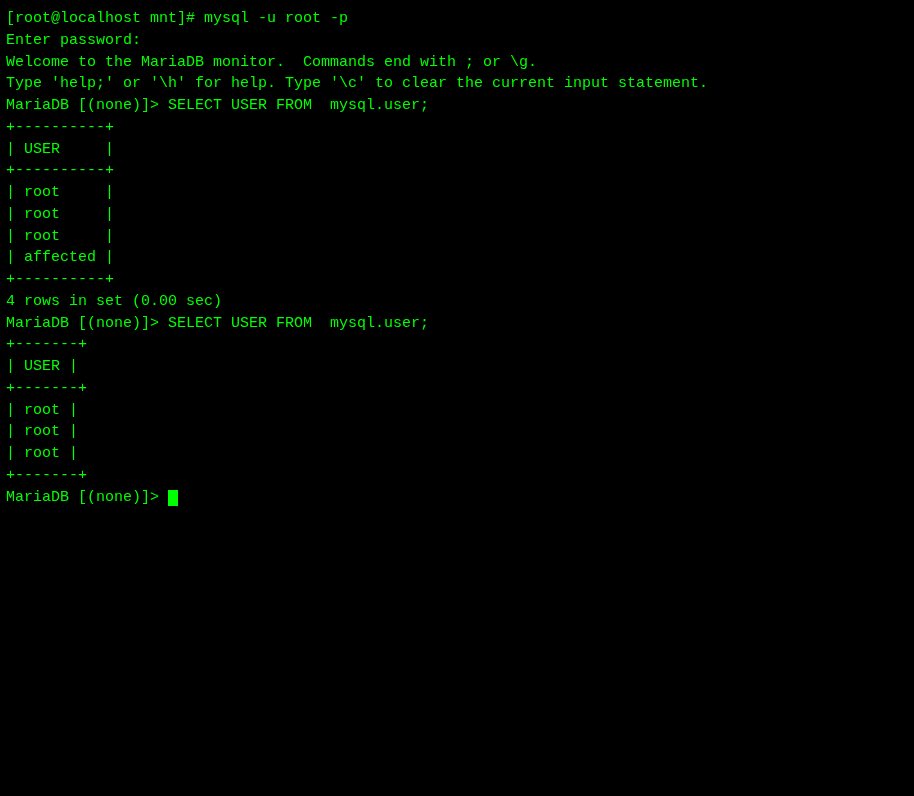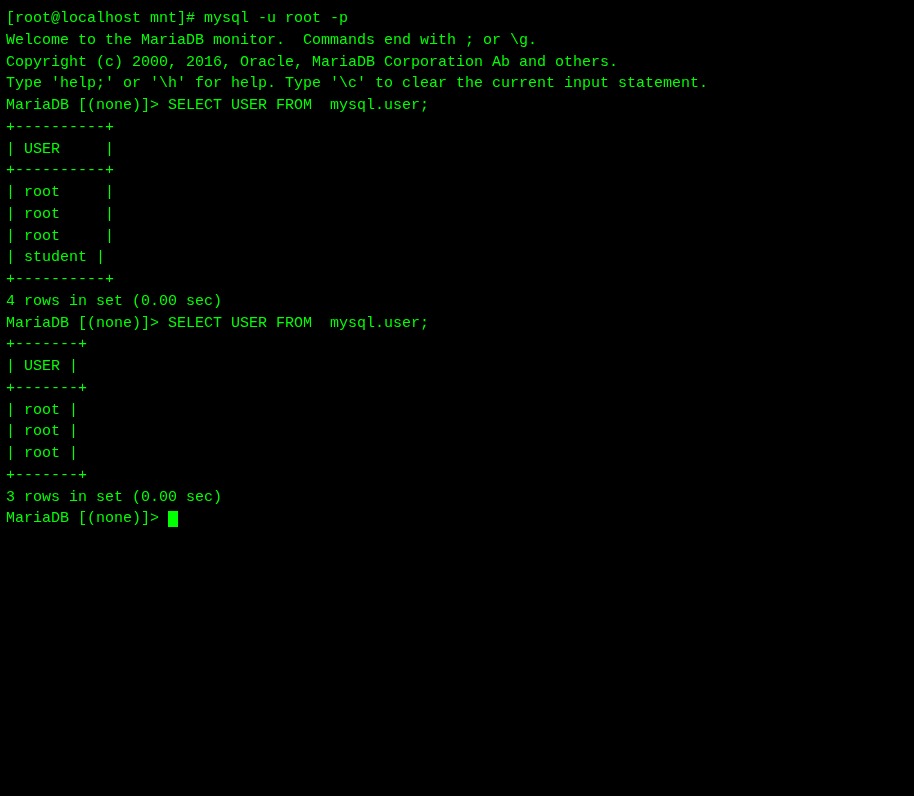--- a/index.html
+++ b/index.html
@@ -36,42 +36,41 @@
     }
     @keyframes blink {
       50% { opacity: 0; }
     }
   </style>
 </head>
 <body>
 
 <div class="terminal">
 <span class="line">[root@localhost mnt]# mysql -u root -p</span>
+    <span class="line">Enter password:</span>
     <span class="line">Welcome to the MariaDB monitor.  Commands end with ; or \g.</span>
     <span class="line"></span>
-    <span class="line">Copyright (c) 2000, 2016, Oracle, MariaDB Corporation Ab and others.</span>
     <span class="line"></span>
     <span class="line">Type 'help;' or '\h' for help. Type '\c' to clear the current input statement.</span>
     <span class="line"></span>
     <span class="line">MariaDB [(none)]&gt; SELECT USER FROM  mysql.user;</span>
     <span class="line">+----------+</span>
     <span class="line">| USER     |</span>
     <span class="line">+----------+</span>
     <span class="line">| root     |</span>
     <span class="line">| root     |</span>
     <span class="line">| root     |</span>
-    <span class="line">| student |</span>
+    <span class="line">| affected |</span>
     <span class="line">+----------+</span>
     <span class="line">4 rows in set (0.00 sec)</span>
     <span class="line"></span>
     <span class="line"></span>
     <span class="line">MariaDB [(none)]&gt; SELECT USER FROM  mysql.user;</span>
     <span class="line">+-------+</span>
     <span class="line">| USER |</span>
     <span class="line">+-------+</span>
     <span class="line">| root |</span>
     <span class="line">| root |</span>
     <span class="line">| root |</span>
     <span class="line">+-------+</span>
-    <span class="line">3 rows in set (0.00 sec)</span>
     <span class="line"></span>
     <span class="line">MariaDB [(none)]&gt; <span class="cursor"></span></span>
   </div>
 
 </body></html>

